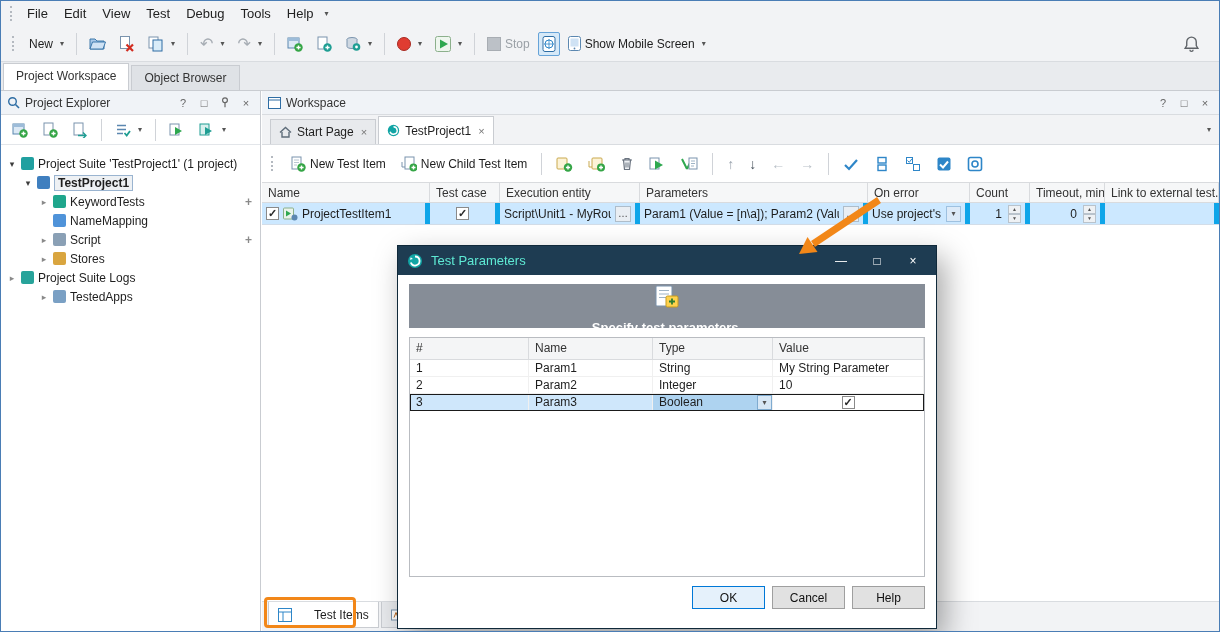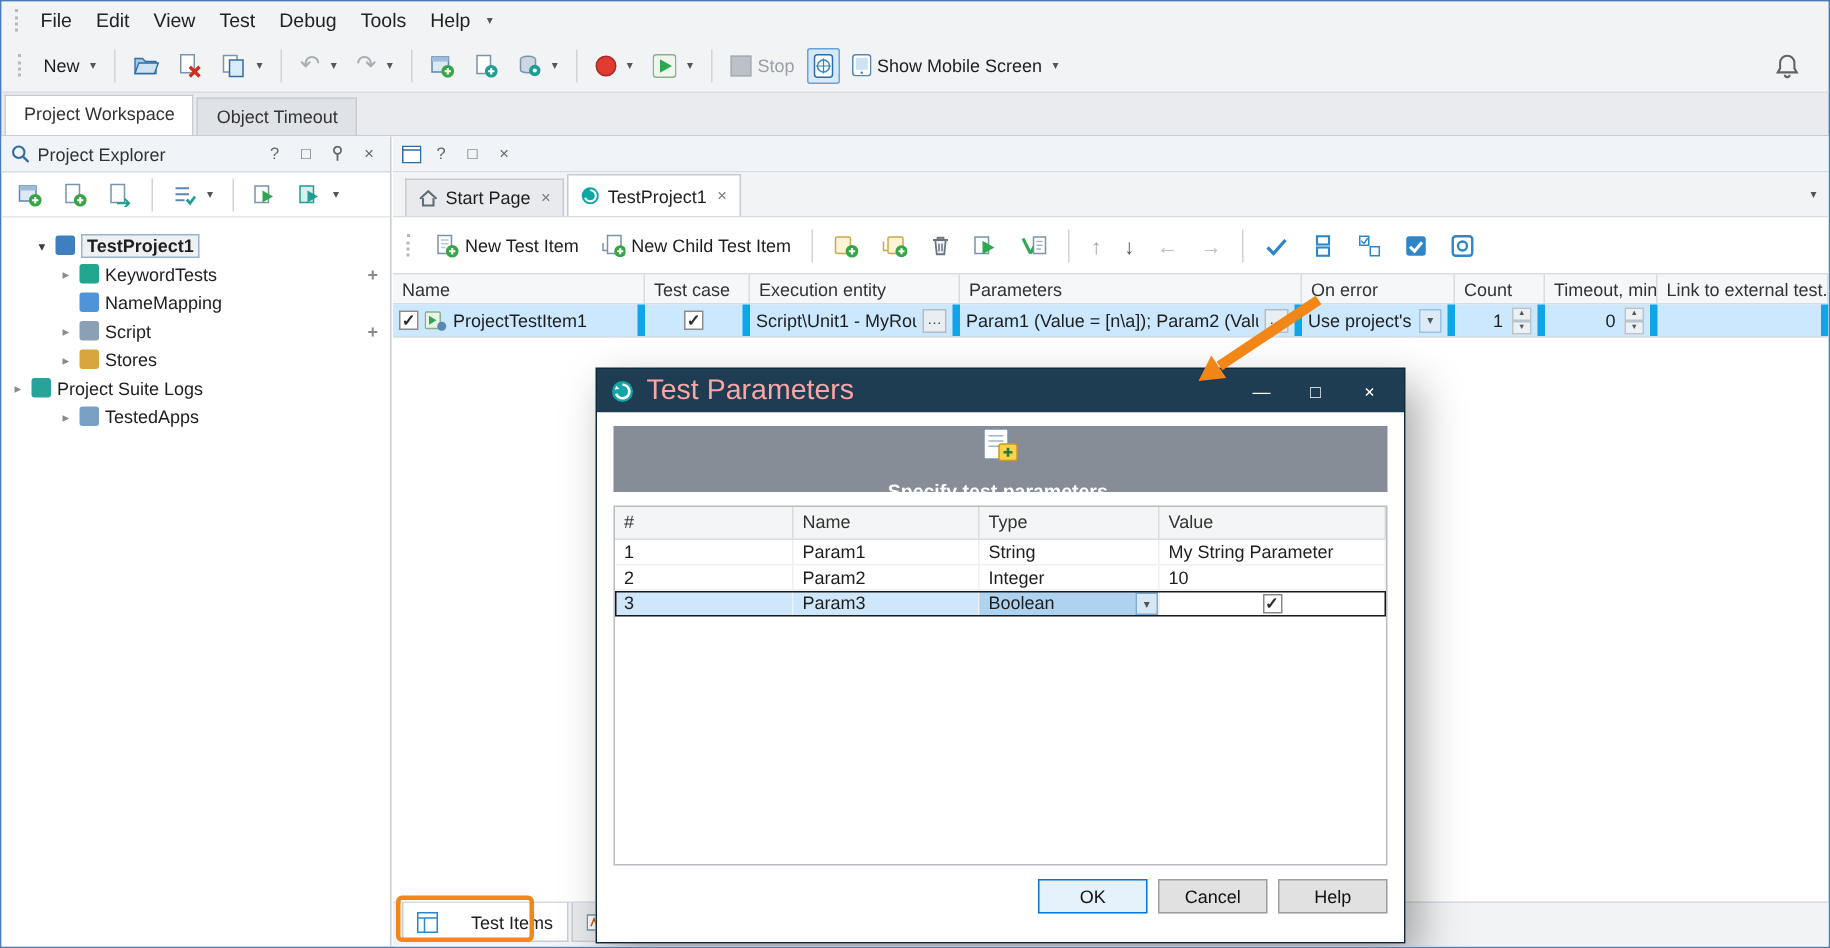--- a/index.html
+++ b/index.html
@@ -97,21 +97,21 @@
   .bottom-strip { position:absolute; left:0; right:0; bottom:0; height:30px; background:#f2f3f5;
     border-top:1px solid #d9dce0; display:flex; align-items:flex-start; padding-left:6px; }
   .btab { display:flex; align-items:center; gap:22px; padding:0 9px; height:26px; margin-right:2px;
     border:1px solid #c9ccd1; border-top:none; background:#e8eaed; }
   .btab.active { background:#fff; }
 
   
   .dialog { position:absolute; left:396px; top:244px; width:540px; height:384px; background:#fff;
     border:1px solid #10293a; box-shadow:8px 12px 28px rgba(0,0,0,.35); z-index:50; }
   .dlg-titlebar { height:29px; background:#1e3c52; display:flex; align-items:center; padding:0 9px; gap:8px; }
-  .dlg-title { color:#fca5a5; font-size:19px; flex:1; }
+  .dlg-title { color:#5eead4; font-size:13px; flex:1; }
   .dlg-btn { width:28px; height:20px; color:#fff; display:inline-flex; align-items:center;
     justify-content:center; font-size:12px; }
   .dlg-body { position:absolute; left:0; top:29px; right:0; bottom:0; padding:9px 11px; background:#fff; }
   .banner { height:44px; background:#868d97; display:flex; align-items:center; gap:10px; padding:0 9px;flex-direction:column; }
   .banner-text { color:#fff; font-weight:bold; font-size:13px; }
   .dlg-grid { margin-top:9px; border:1px solid #b9bcc1; height:240px; background:#fff; overflow:hidden; }
   .dcols { display:grid; grid-template-columns:119px 124px 120px minmax(0,1fr); }
   .dg-header { height:22px; background:#f4f5f6; border-bottom:1px solid #d9dbde; }
   .dg-hcell { padding:3px 6px; border-right:1px solid #d9dbde; color:#333; }
   .dg-row { height:17px; border-bottom:1px solid #f0f0f0; }
@@ -248,21 +248,21 @@
     <span class="tbtn" style="margin-right:8px">
       <svg width="17" height="18" viewBox="0 0 16 17">
         <path d="M8 2a4.5 4.5 0 0 0-4.5 4.5V10L2 12.5h12L12.5 10V6.5A4.5 4.5 0 0 0 8 2z" fill="none" stroke="#5f6368" stroke-width="1.3"></path>
         <path d="M6.5 14a1.5 1.5 0 0 0 3 0" fill="none" stroke="#5f6368" stroke-width="1.3"></path>
       </svg>
     </span>
   </div>
 
   <div class="main-tabs">
     <span class="mtab active">Project Workspace</span>
-    <span class="mtab">Object Timeout</span>
+    <span class="mtab">Object Browser</span>
   </div>
 
   <div class="content">
 
     <div class="left-panel">
       <div class="panel-header">
         <svg width="13" height="13" viewBox="0 0 13 13">
           <circle cx="5.5" cy="5.5" r="3.8" fill="none" stroke="#2e6da4" stroke-width="1.4"></circle>
           <path d="M8.5 8.5l3.5 3.5" stroke="#2e6da4" stroke-width="1.6"></path>
         </svg>
@@ -318,20 +318,25 @@
         <span class="tbtn">
           <svg width="16" height="16" viewBox="0 0 16 16">
             <rect x="1" y="2" width="9" height="11" fill="#d9f0ee" stroke="#1f9e93"></rect>
             <path d="M6 5v8l7-4z" fill="#1f9e93"></path>
           </svg>
           <span class="caret"></span>
         </span>
       </div>
 
       <div class="tree">
+        <div class="trow" style="padding-left:6px">
+          <span class="exp open"></span>
+          <span class="sq" style="background:#21a0a0"></span>
+          <span>Project Suite 'TestProject1' (1 project)</span>
+        </div>
         <div class="trow" style="padding-left:22px">
           <span class="exp open"></span>
           <span class="sq" style="background:#3f7fbf"></span>
           <span class="sel">TestProject1</span>
         </div>
         <div class="trow" style="padding-left:38px">
           <span class="exp closed"></span>
           <span class="sq" style="background:#1fa68c"></span>
           <span>KeywordTests</span>
           <span class="tplus">+</span>
@@ -364,20 +369,21 @@
         </div>
       </div>
     </div>
 
     <div class="right-panel">
       <div class="panel-header">
         <svg width="13" height="12" viewBox="0 0 13 12">
           <rect x="0.5" y="0.5" width="12" height="11" fill="#fff" stroke="#2e6da4"></rect>
           <path d="M0.5 3h12" stroke="#2e6da4"></path>
         </svg>
+        <span class="ph-title">Workspace</span>
         <span class="ph-btn">?</span>
         <span class="ph-btn">□</span>
         <span class="ph-btn">×</span>
       </div>
 
       <div class="doc-tabs">
         <span class="dtab">
           <svg width="13" height="12" viewBox="0 0 13 12">
             <path d="M1 6.5L6.5 1.5 12 6.5" fill="none" stroke="#5f6d7a" stroke-width="1.4"></path>
             <path d="M3 6v5h7V6" fill="none" stroke="#5f6d7a" stroke-width="1.4"></path>

